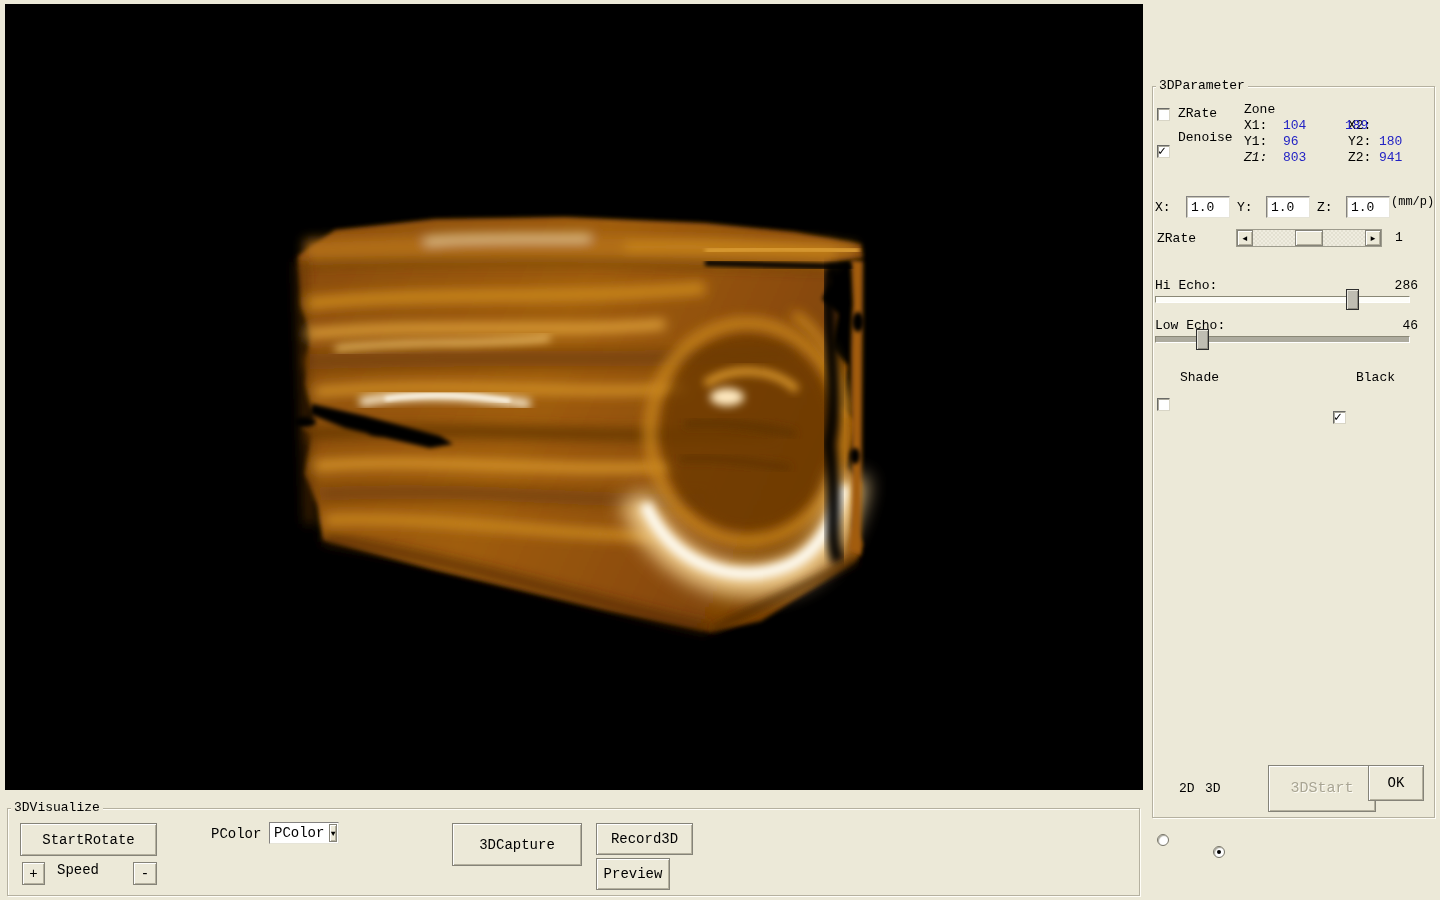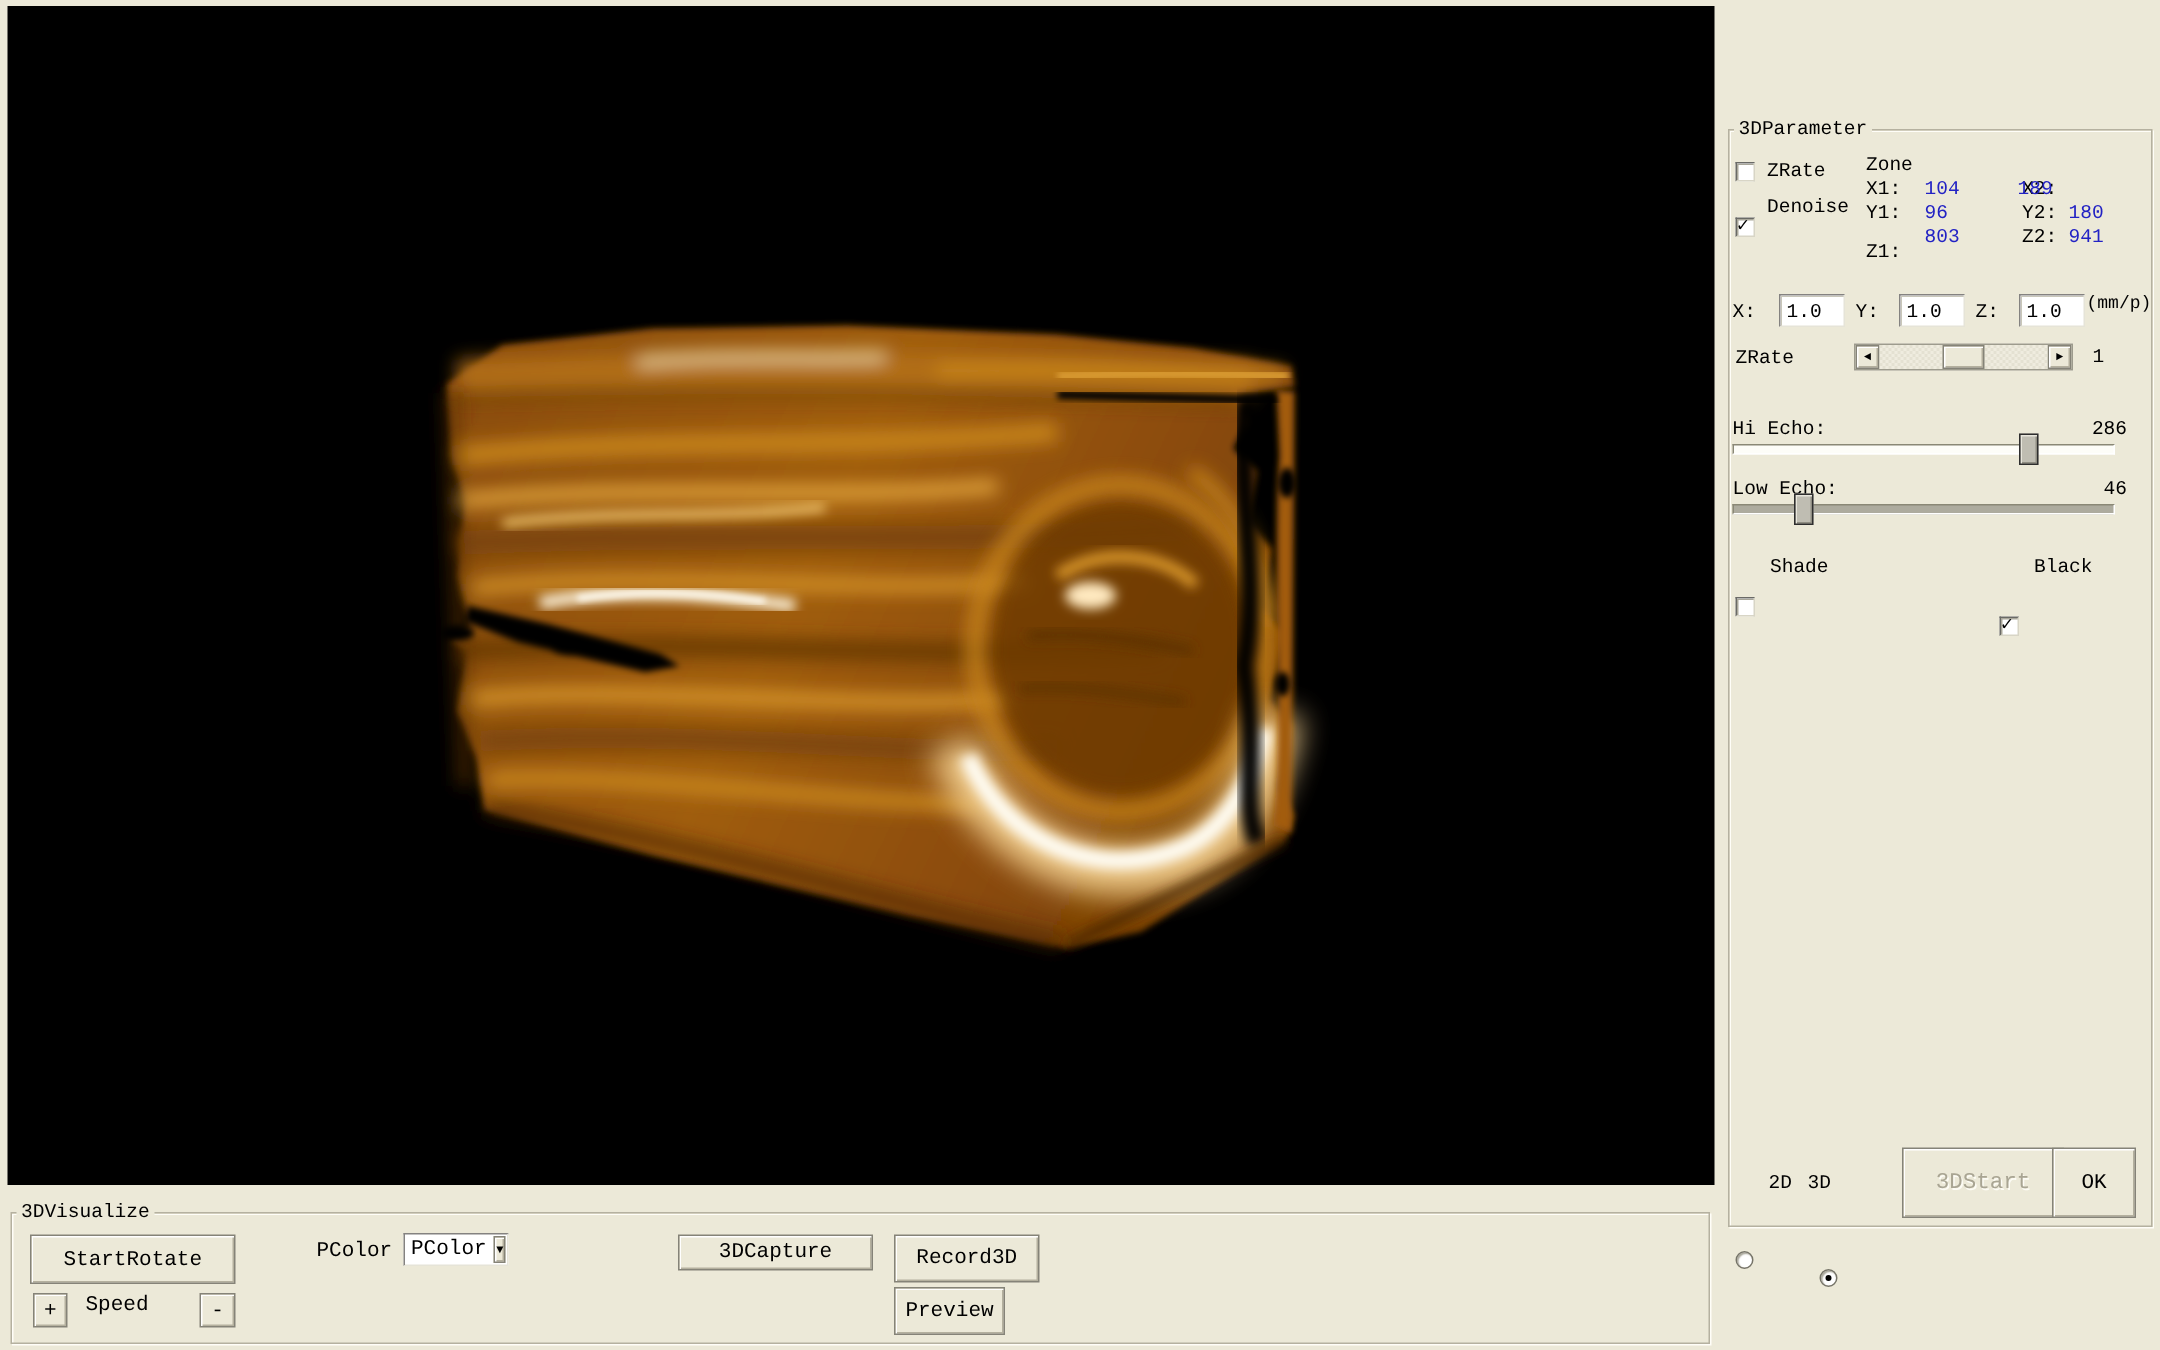--- a/index.html
+++ b/index.html
@@ -236,21 +236,21 @@
 
 <div class="abs lbl" style="left:1244px; top:102px;">Zone</div>
 <div class="abs lbl" style="left:1244px; top:118px;">X1:</div>
 <div class="abs lbl val-blue" style="left:1283px; top:118px;">104</div>
 <div class="abs lbl" style="left:1348px; top:118px;">X2:</div>
 <div class="abs lbl val-blue" style="left:1345px; top:118px;">189</div>
 <div class="abs lbl" style="left:1244px; top:134px;">Y1:</div>
 <div class="abs lbl val-blue" style="left:1283px; top:134px;">96</div>
 <div class="abs lbl" style="left:1348px; top:134px;">Y2:</div>
 <div class="abs lbl val-blue" style="left:1379px; top:134px;">180</div>
-<div class="abs lbl" style="left:1244px; top:160px;">Z1:</div>
+<div class="abs lbl" style="left:1244px; top:150px;font-style:italic;">Z1:</div>
 <div class="abs lbl val-blue" style="left:1283px; top:150px;">803</div>
 <div class="abs lbl" style="left:1348px; top:150px;">Z2:</div>
 <div class="abs lbl val-blue" style="left:1379px; top:150px;">941</div>
 
 <div class="abs lbl" style="left:1155px; top:200px;">X:</div>
 <input class="abs tin" style="left: 1186px; top: 196px; width: 44px; height: 22px;" value="1.0">
 <div class="abs lbl" style="left:1237px; top:200px;">Y:</div>
 <input class="abs tin" style="left: 1266px; top: 196px; width: 44px; height: 22px;" value="1.0">
 <div class="abs lbl" style="left:1317px; top:200px;">Z:</div>
 <input class="abs tin" style="left: 1346px; top: 196px; width: 44px; height: 22px;" value="1.0">
@@ -282,32 +282,32 @@
 <div class="abs lbl" style="left:1180px; top:370px;">Shade</div>
 <div class="abs cb on" style="left:1333px; top:372px;"></div>
 <div class="abs lbl" style="left:1356px; top:370px;">Black</div>
 
 <div class="abs radio" style="left:1157px; top:782px;"></div>
 <div class="abs lbl" style="left:1179px; top:781px;">2D</div>
 <div class="abs radio on" style="left:1213px; top:782px;"></div>
 <div class="abs lbl" style="left:1205px; top:781px;">3D</div>
 
 <div class="abs btn disabled" style="left:1268px; top:765px; width:108px; height:47px; font-size:15px;">3DStart</div>
-<div class="abs btn" style="left:1368px; top:765px; width:56px; height:47px;">OK</div>
+<div class="abs btn" style="left:1368px; top:765px; width:56px; height:36px;">OK</div>
 
 <div class="abs groupbox" style="left:7px; top:808px; width:1133px; height:88px;"></div>
 <div class="abs legend" style="left:11px; top:801px;">3DVisualize</div>
 
 <div class="abs btn" style="left:20px; top:823px; width:137px; height:33px;">StartRotate</div>
 
 <div class="abs lbl" style="left:211px; top:826px; font-size:14px;">PColor</div>
 <div class="abs combo" style="left:269px; top:822px; width:70px; height:22px;">
   <span class="combo-text">PColor</span>
   <span class="combo-btn">▼</span>
 </div>
 
-<div class="abs btn" style="left:452px; top:823px; width:130px; height:24px;text-align:right;">3DCapture</div>
+<div class="abs btn" style="left:452px; top:823px; width:130px; height:43px;text-align:right;">3DCapture</div>
 <div class="abs btn" style="left:596px; top:823px; width:97px; height:32px;">Record3D</div>
 <div class="abs btn" style="left:596px; top:858px; width:74px; height:32px;">Preview</div>
 
 <div class="abs btn" style="left:22px; top:862px; width:23px; height:23px;">+</div>
 <div class="abs lbl" style="left:57px; top:862px; font-size:14px;">Speed</div>
 <div class="abs btn" style="left:133px; top:862px; width:24px; height:23px;">-</div>
 
 </body></html>

